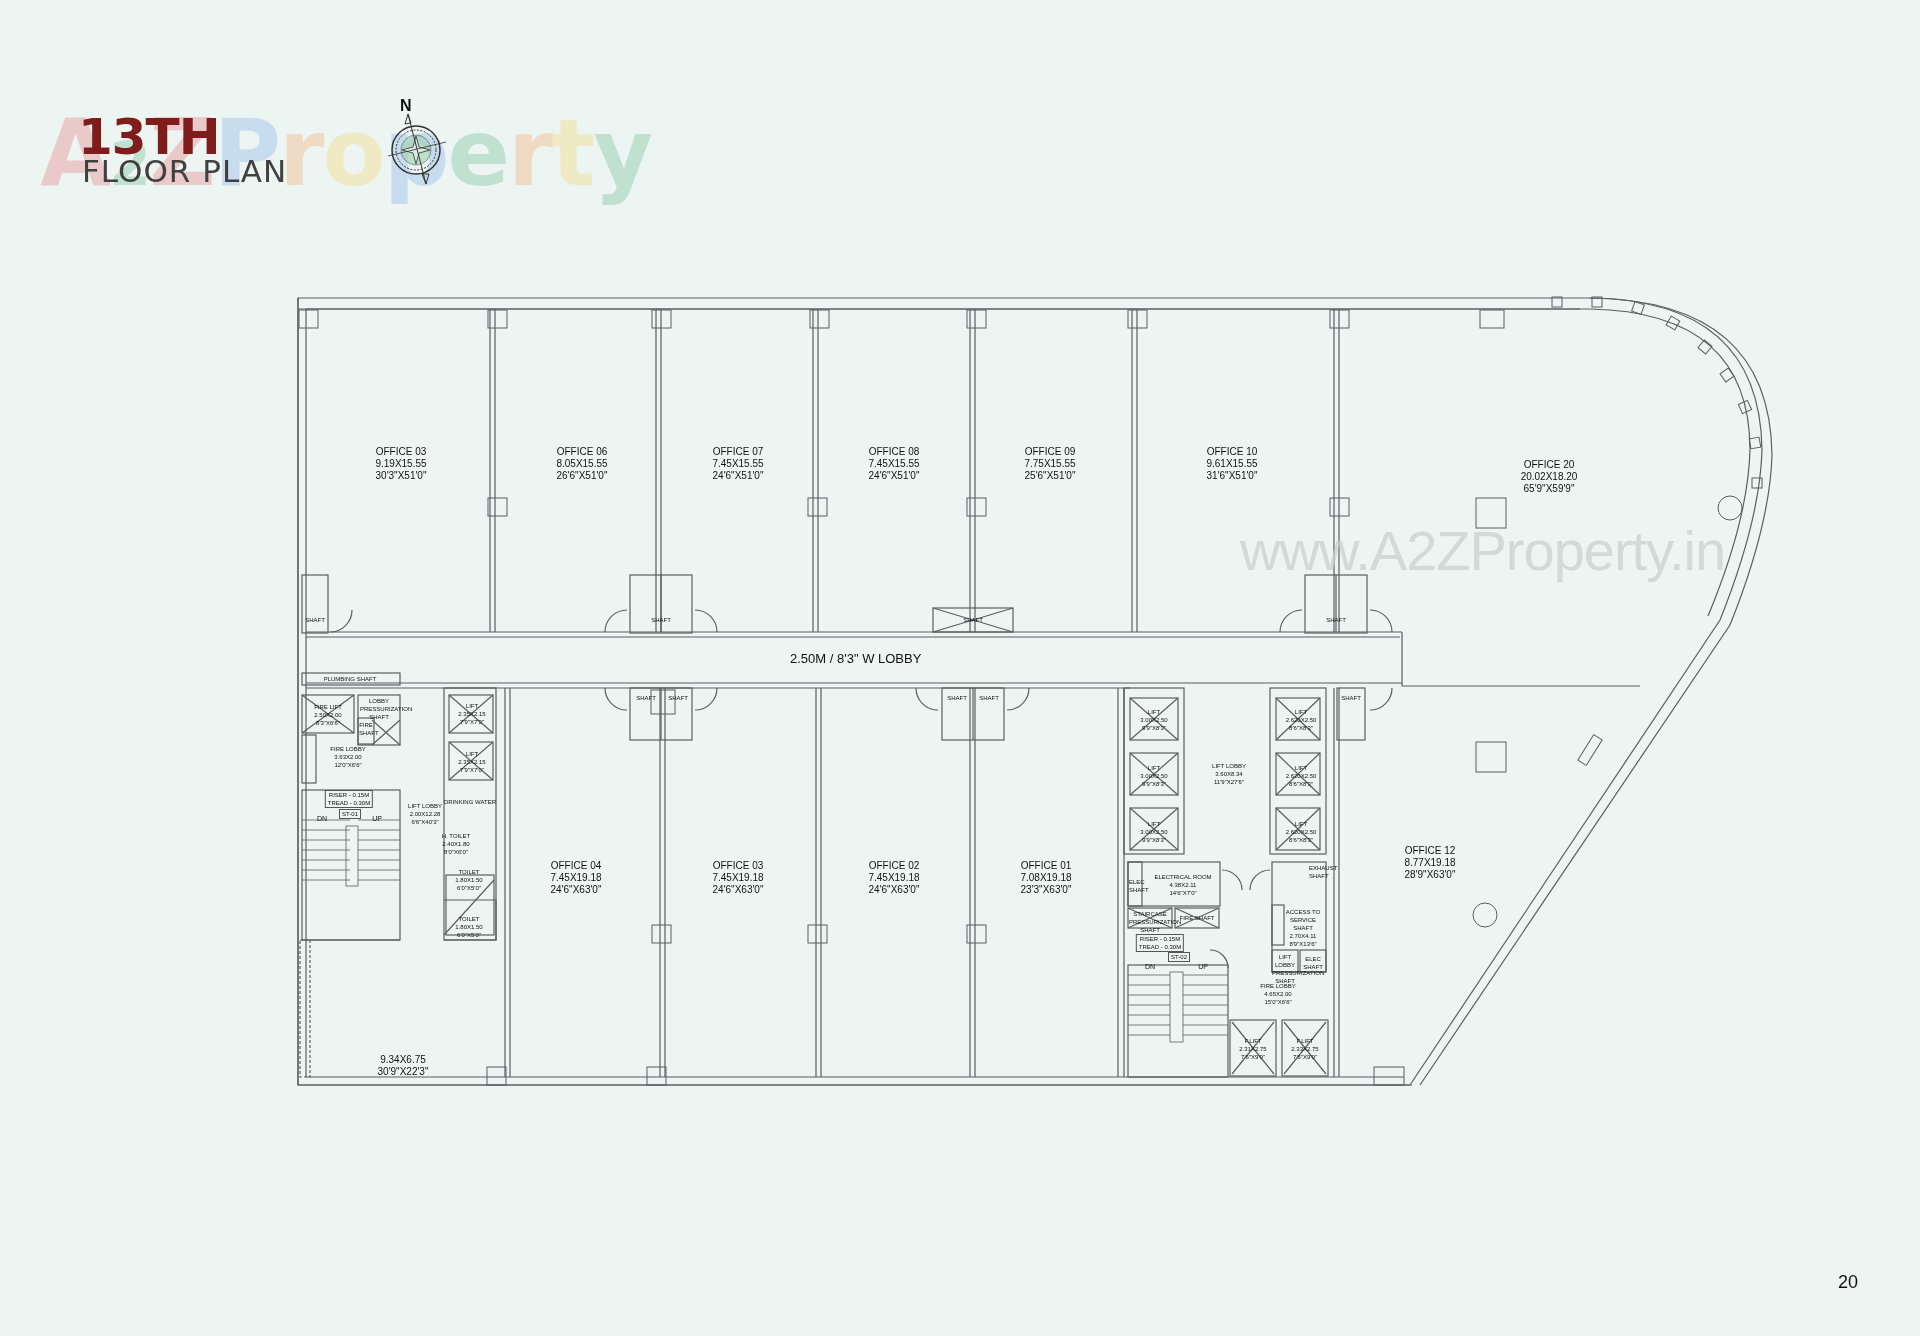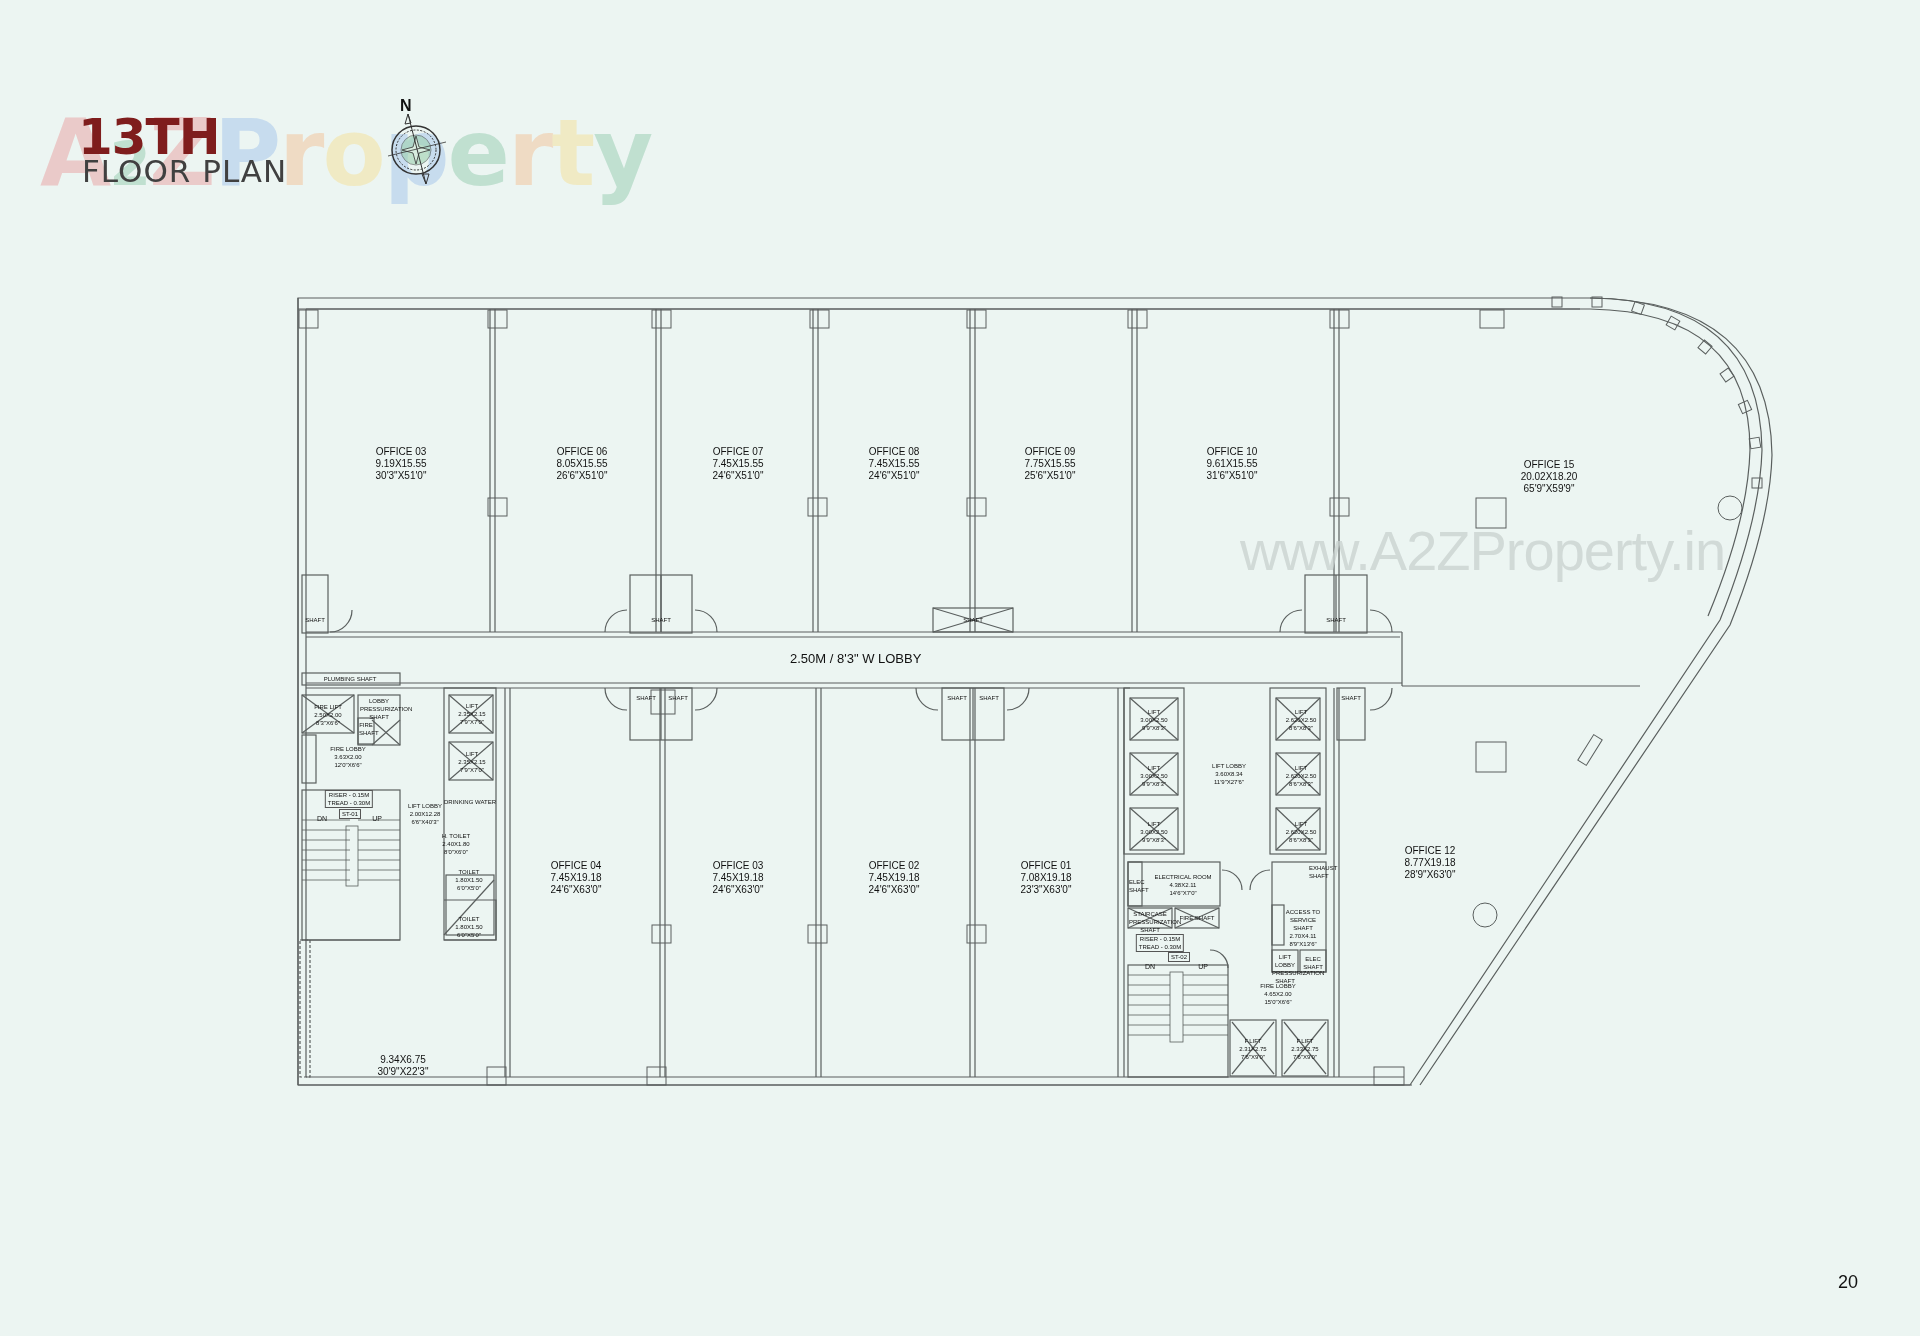--- a/index.html
+++ b/index.html
@@ -276,21 +276,21 @@
   <div>OFFICE 09</div>
   <div>7.75X15.55</div>
   <div>25'6"X51'0"</div>
 </div>
 <div class="lbl" style="left:1232px;top:446px">
   <div>OFFICE 10</div>
   <div>9.61X15.55</div>
   <div>31'6"X51'0"</div>
 </div>
 <div class="lbl" style="left:1549px;top:459px">
-  <div>OFFICE 15</div>
+  <div>OFFICE 20</div>
   <div>20.02X18.20</div>
   <div>65'9"X59'9"</div>
 </div>
 
 <div class="lbl" style="left:576px;top:860px">
   <div>OFFICE 04</div>
   <div>7.45X19.18</div>
   <div>24'6"X63'0"</div>
 </div>
 <div class="lbl" style="left:738px;top:860px">

